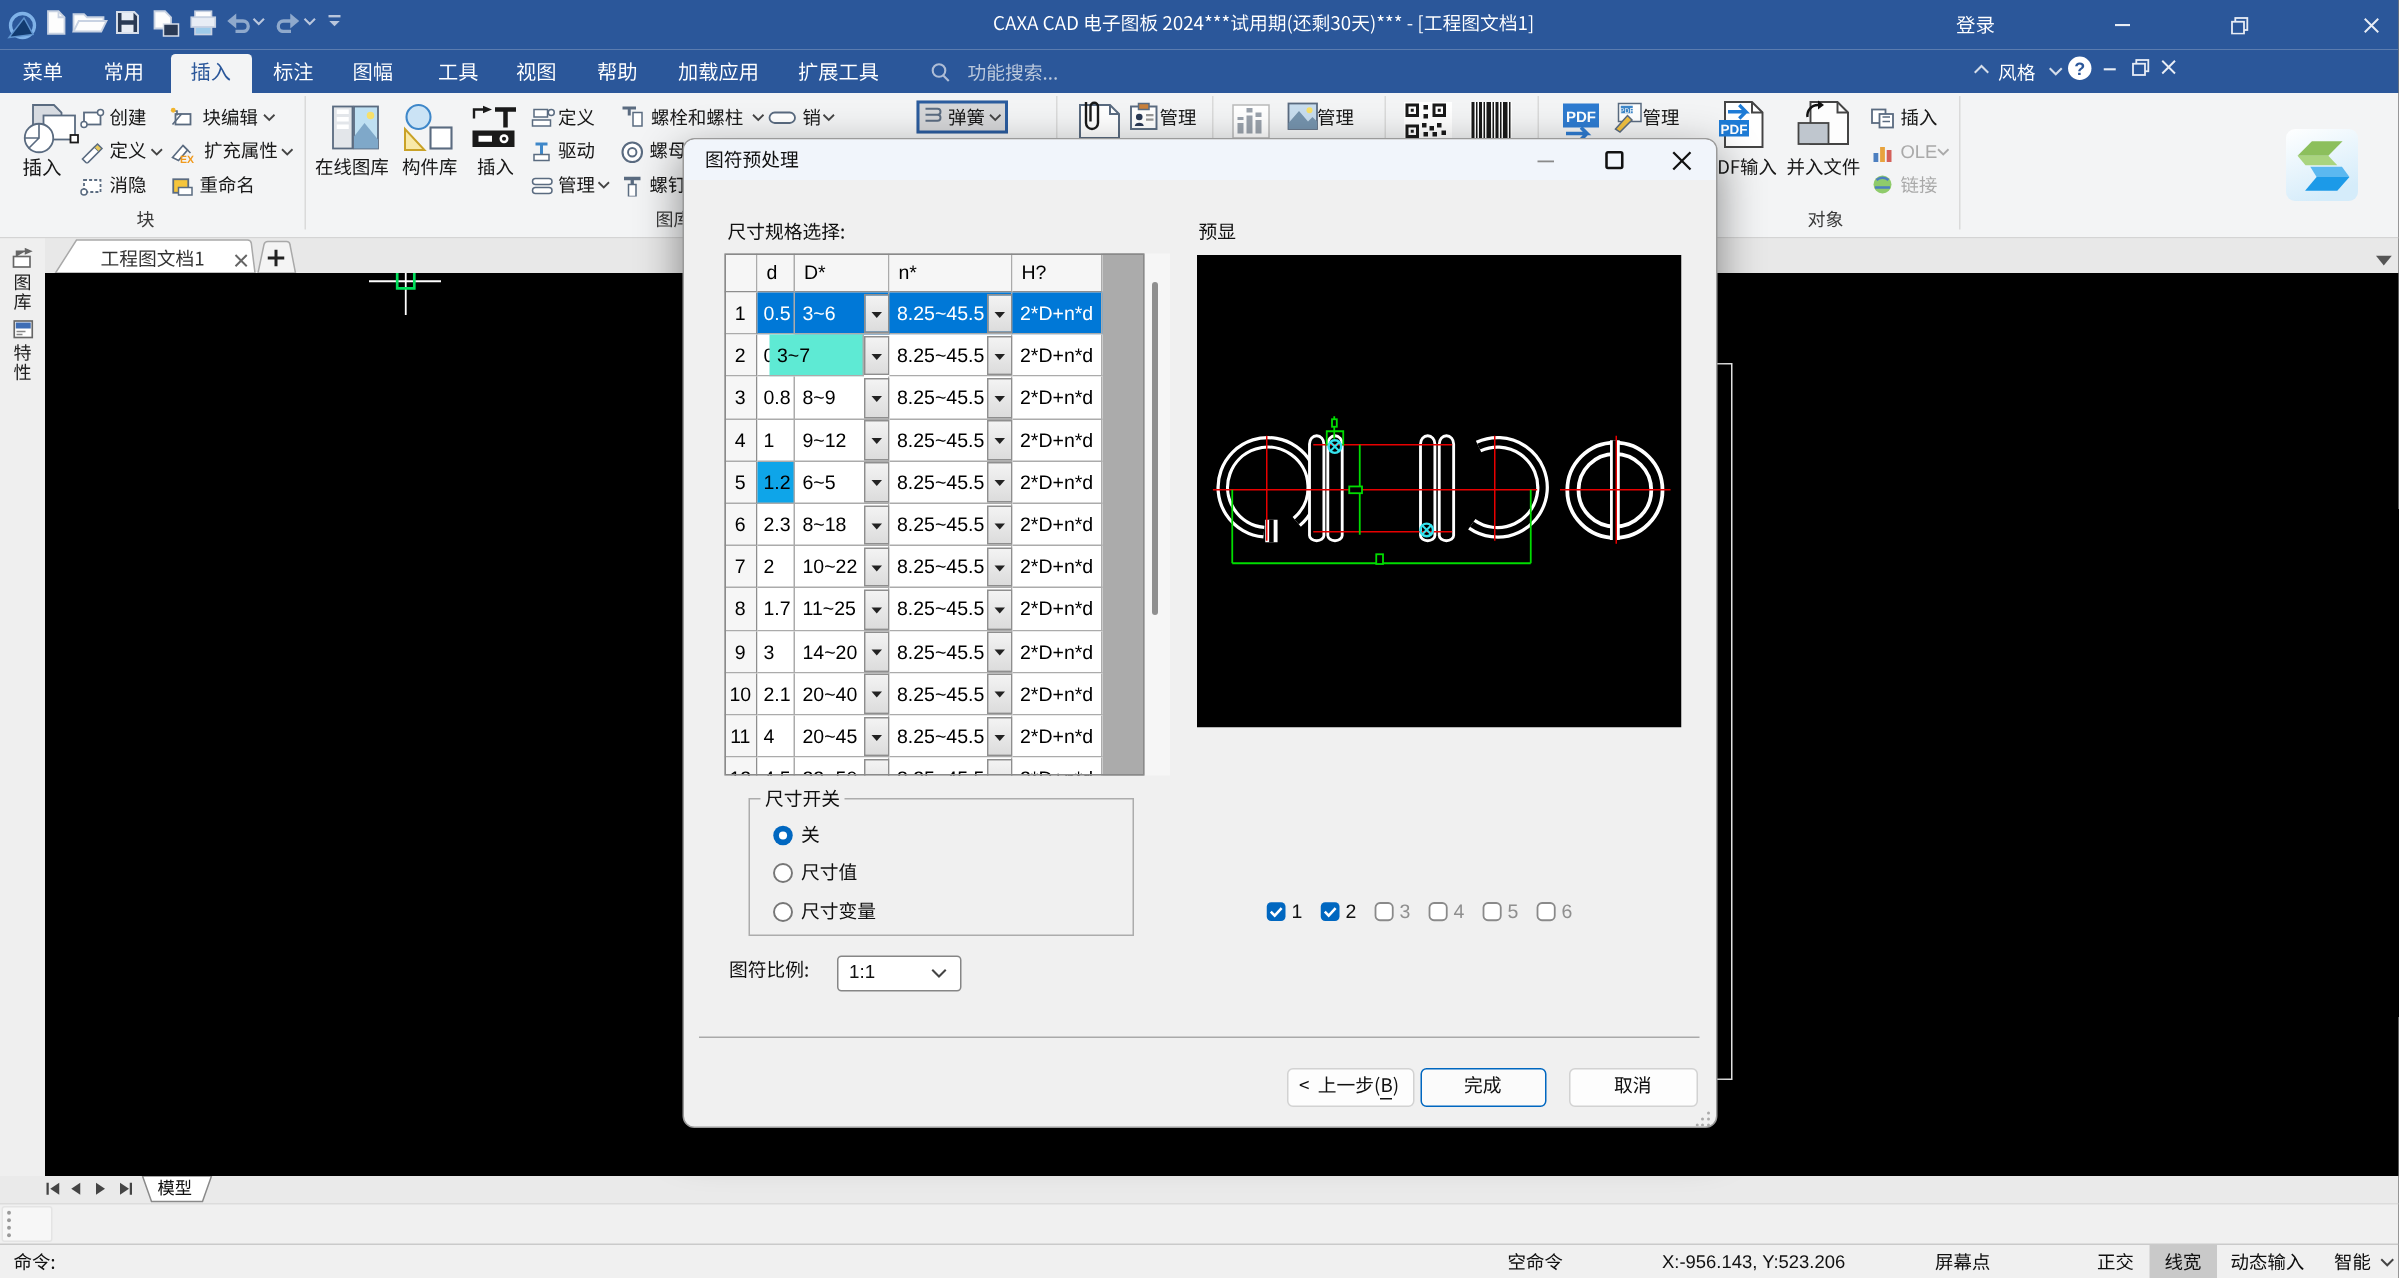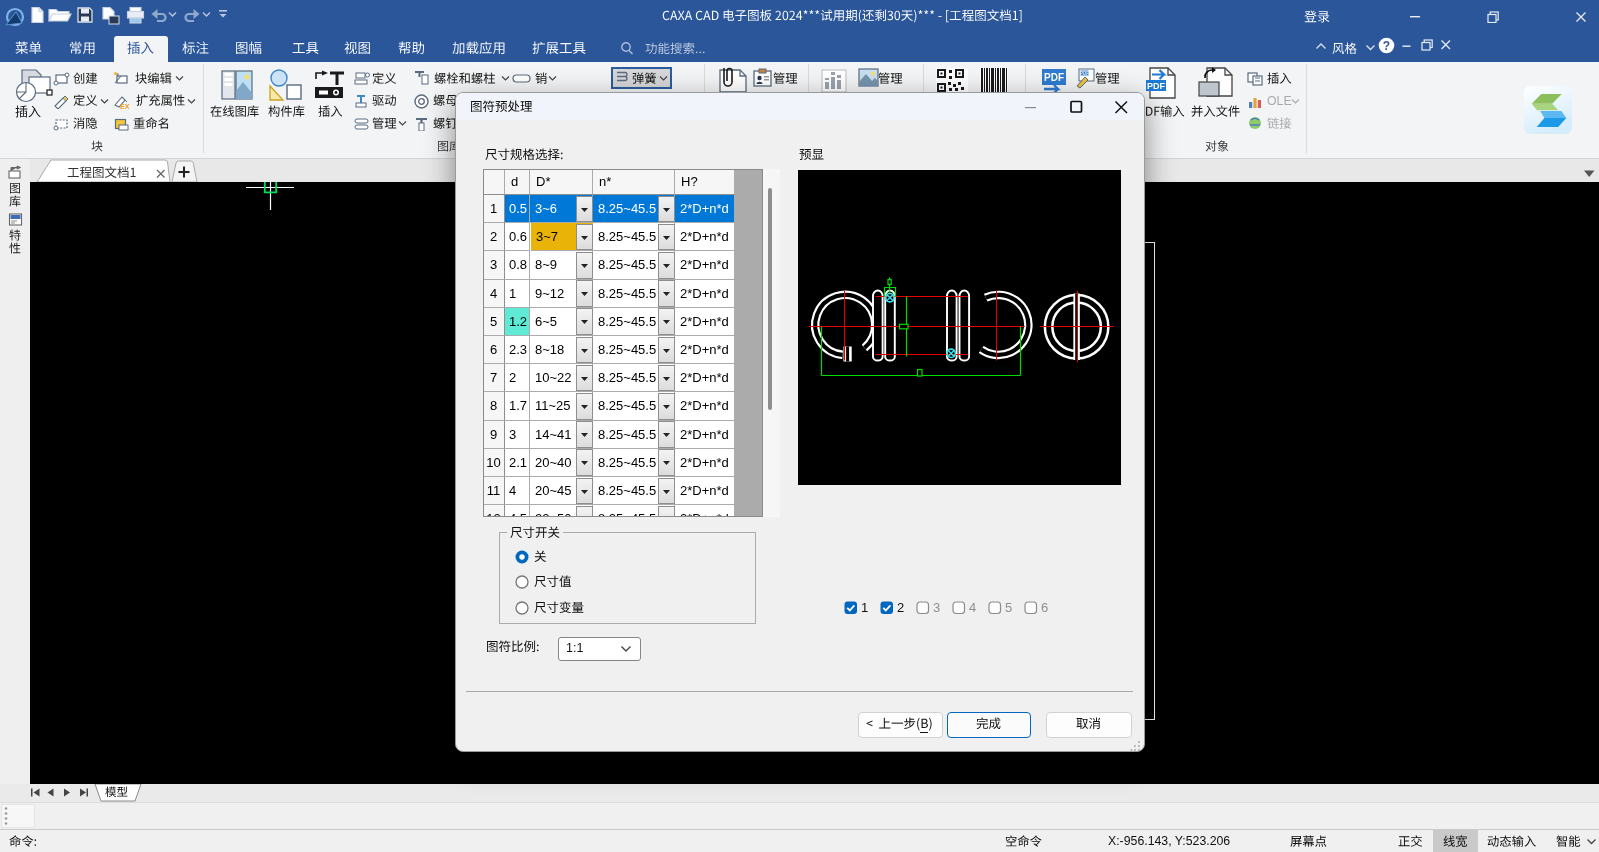--- a/index.html
+++ b/index.html
@@ -720,21 +720,21 @@
     <div style="position:absolute;left:92.5px;top:27.0px;width:17px;height:26.7px;background:linear-gradient(#F3F3F3,#DCDCDC);border:1px solid #8E8E8E"><svg width="15" height="26">
         <path d="M4 11 L7.5 15 L11 11 Z" fill="#222"></path>
       </svg></div>
     <div style="position:absolute;left:110px;top:26.5px;width:82px;height:28.2px;background:#0078D7;color:#FFFFFF;border-right:1px solid #ABABAB;border-bottom:1px solid #ABABAB;padding:6px 0 0 5px">8.25~45.5</div>
     <div style="position:absolute;left:174.5px;top:27.0px;width:17px;height:26.7px;background:linear-gradient(#F3F3F3,#DCDCDC);border:1px solid #8E8E8E"><svg width="15" height="26">
         <path d="M4 11 L7.5 15 L11 11 Z" fill="#222"></path>
       </svg></div>
     <div style="position:absolute;left:192px;top:26.5px;width:60px;height:28.2px;background:#0078D7;color:#FFFFFF;border-right:1px solid #ABABAB;border-bottom:1px solid #ABABAB;padding:6px 0 0 5px">2*D+n*d</div>
     <div style="position:absolute;left:0;top:54.7px;width:22px;height:28.2px;background:#F6F6F6;border-right:1px solid #8E8E8E;border-bottom:1px solid #ABABAB;padding:6px 0 0 0;text-align:center">2</div>
     <div style="position:absolute;left:22px;top:54.7px;width:25px;height:28.2px;background:#FFFFFF;color:#000;border-right:1px solid #ABABAB;border-bottom:1px solid #ABABAB;padding:6px 0 0 4px">0.6</div>
-    <div style="position:absolute;left:48px;top:54.7px;width:63px;height:28.2px;background:#eab308;color:#000;border-right:1px solid #ABABAB;border-bottom:1px solid #ABABAB;padding:6px 0 0 5px">3~7</div>
+    <div style="position:absolute;left:30px;top:54.7px;width:63px;height:28.2px;background:#5eead4;color:#000;border-right:1px solid #ABABAB;border-bottom:1px solid #ABABAB;padding:6px 0 0 5px">3~7</div>
     <div style="position:absolute;left:92.5px;top:55.2px;width:17px;height:26.7px;background:linear-gradient(#F3F3F3,#DCDCDC);border:1px solid #8E8E8E"><svg width="15" height="26">
         <path d="M4 11 L7.5 15 L11 11 Z" fill="#222"></path>
       </svg></div>
     <div style="position:absolute;left:110px;top:54.7px;width:82px;height:28.2px;background:#FFFFFF;color:#000;border-right:1px solid #ABABAB;border-bottom:1px solid #ABABAB;padding:6px 0 0 5px">8.25~45.5</div>
     <div style="position:absolute;left:174.5px;top:55.2px;width:17px;height:26.7px;background:linear-gradient(#F3F3F3,#DCDCDC);border:1px solid #8E8E8E"><svg width="15" height="26">
         <path d="M4 11 L7.5 15 L11 11 Z" fill="#222"></path>
       </svg></div>
     <div style="position:absolute;left:192px;top:54.7px;width:60px;height:28.2px;background:#FFFFFF;color:#000;border-right:1px solid #ABABAB;border-bottom:1px solid #ABABAB;padding:6px 0 0 5px">2*D+n*d</div>
     <div style="position:absolute;left:0;top:82.9px;width:22px;height:28.2px;background:#F6F6F6;border-right:1px solid #8E8E8E;border-bottom:1px solid #ABABAB;padding:6px 0 0 0;text-align:center">3</div>
     <div style="position:absolute;left:22px;top:82.9px;width:25px;height:28.2px;background:#FFFFFF;color:#000;border-right:1px solid #ABABAB;border-bottom:1px solid #ABABAB;padding:6px 0 0 4px">0.8</div>
@@ -752,21 +752,21 @@
     <div style="position:absolute;left:47px;top:111.10000000000001px;width:63px;height:28.2px;background:#FFFFFF;color:#000;border-right:1px solid #ABABAB;border-bottom:1px solid #ABABAB;padding:6px 0 0 5px">9~12</div>
     <div style="position:absolute;left:92.5px;top:111.60000000000001px;width:17px;height:26.7px;background:linear-gradient(#F3F3F3,#DCDCDC);border:1px solid #8E8E8E"><svg width="15" height="26">
         <path d="M4 11 L7.5 15 L11 11 Z" fill="#222"></path>
       </svg></div>
     <div style="position:absolute;left:110px;top:111.10000000000001px;width:82px;height:28.2px;background:#FFFFFF;color:#000;border-right:1px solid #ABABAB;border-bottom:1px solid #ABABAB;padding:6px 0 0 5px">8.25~45.5</div>
     <div style="position:absolute;left:174.5px;top:111.60000000000001px;width:17px;height:26.7px;background:linear-gradient(#F3F3F3,#DCDCDC);border:1px solid #8E8E8E"><svg width="15" height="26">
         <path d="M4 11 L7.5 15 L11 11 Z" fill="#222"></path>
       </svg></div>
     <div style="position:absolute;left:192px;top:111.10000000000001px;width:60px;height:28.2px;background:#FFFFFF;color:#000;border-right:1px solid #ABABAB;border-bottom:1px solid #ABABAB;padding:6px 0 0 5px">2*D+n*d</div>
     <div style="position:absolute;left:0;top:139.3px;width:22px;height:28.2px;background:#F6F6F6;border-right:1px solid #8E8E8E;border-bottom:1px solid #ABABAB;padding:6px 0 0 0;text-align:center">5</div>
-    <div style="position:absolute;left:22px;top:139.3px;width:25px;height:28.2px;background:#5eead4;color:#000;border-right:1px solid #ABABAB;border-bottom:1px solid #ABABAB;padding:6px 0 16px 4px">1.2</div>
+    <div style="position:absolute;left:22px;top:139.3px;width:25px;height:28.2px;background:#0ea5e9;color:#000;border-right:1px solid #ABABAB;border-bottom:1px solid #ABABAB;padding:6px 0 16px 4px">1.2</div>
     <div style="position:absolute;left:47px;top:139.3px;width:63px;height:28.2px;background:#FFFFFF;color:#000;border-right:1px solid #ABABAB;border-bottom:1px solid #ABABAB;padding:6px 0 0 5px">6~5</div>
     <div style="position:absolute;left:92.5px;top:139.8px;width:17px;height:26.7px;background:linear-gradient(#F3F3F3,#DCDCDC);border:1px solid #8E8E8E"><svg width="15" height="26">
         <path d="M4 11 L7.5 15 L11 11 Z" fill="#222"></path>
       </svg></div>
     <div style="position:absolute;left:110px;top:139.3px;width:82px;height:28.2px;background:#FFFFFF;color:#000;border-right:1px solid #ABABAB;border-bottom:1px solid #ABABAB;padding:6px 0 0 5px">8.25~45.5</div>
     <div style="position:absolute;left:174.5px;top:139.8px;width:17px;height:26.7px;background:linear-gradient(#F3F3F3,#DCDCDC);border:1px solid #8E8E8E"><svg width="15" height="26">
         <path d="M4 11 L7.5 15 L11 11 Z" fill="#222"></path>
       </svg></div>
     <div style="position:absolute;left:192px;top:139.3px;width:60px;height:28.2px;background:#FFFFFF;color:#000;border-right:1px solid #ABABAB;border-bottom:1px solid #ABABAB;padding:6px 0 0 5px">2*D+n*d</div>
     <div style="position:absolute;left:0;top:167.5px;width:22px;height:28.2px;background:#F6F6F6;border-right:1px solid #8E8E8E;border-bottom:1px solid #ABABAB;padding:6px 0 0 0;text-align:center">6</div>
@@ -797,21 +797,21 @@
     <div style="position:absolute;left:92.5px;top:224.39999999999998px;width:17px;height:26.7px;background:linear-gradient(#F3F3F3,#DCDCDC);border:1px solid #8E8E8E"><svg width="15" height="26">
         <path d="M4 11 L7.5 15 L11 11 Z" fill="#222"></path>
       </svg></div>
     <div style="position:absolute;left:110px;top:223.89999999999998px;width:82px;height:28.2px;background:#FFFFFF;color:#000;border-right:1px solid #ABABAB;border-bottom:1px solid #ABABAB;padding:6px 0 0 5px">8.25~45.5</div>
     <div style="position:absolute;left:174.5px;top:224.39999999999998px;width:17px;height:26.7px;background:linear-gradient(#F3F3F3,#DCDCDC);border:1px solid #8E8E8E"><svg width="15" height="26">
         <path d="M4 11 L7.5 15 L11 11 Z" fill="#222"></path>
       </svg></div>
     <div style="position:absolute;left:192px;top:223.89999999999998px;width:60px;height:28.2px;background:#FFFFFF;color:#000;border-right:1px solid #ABABAB;border-bottom:1px solid #ABABAB;padding:6px 0 0 5px">2*D+n*d</div>
     <div style="position:absolute;left:0;top:252.09999999999997px;width:22px;height:28.2px;background:#F6F6F6;border-right:1px solid #8E8E8E;border-bottom:1px solid #ABABAB;padding:6px 0 0 0;text-align:center">9</div>
     <div style="position:absolute;left:22px;top:252.09999999999997px;width:25px;height:28.2px;background:#FFFFFF;color:#000;border-right:1px solid #ABABAB;border-bottom:1px solid #ABABAB;padding:6px 0 0 4px">3</div>
-    <div style="position:absolute;left:47px;top:252.09999999999997px;width:63px;height:28.2px;background:#FFFFFF;color:#000;border-right:1px solid #ABABAB;border-bottom:1px solid #ABABAB;padding:6px 0 0 5px">14~41</div>
+    <div style="position:absolute;left:47px;top:252.09999999999997px;width:63px;height:28.2px;background:#FFFFFF;color:#000;border-right:1px solid #ABABAB;border-bottom:1px solid #ABABAB;padding:6px 0 0 5px">14~20</div>
     <div style="position:absolute;left:92.5px;top:252.59999999999997px;width:17px;height:26.7px;background:linear-gradient(#F3F3F3,#DCDCDC);border:1px solid #8E8E8E"><svg width="15" height="26">
         <path d="M4 11 L7.5 15 L11 11 Z" fill="#222"></path>
       </svg></div>
     <div style="position:absolute;left:110px;top:252.09999999999997px;width:82px;height:28.2px;background:#FFFFFF;color:#000;border-right:1px solid #ABABAB;border-bottom:1px solid #ABABAB;padding:6px 0 0 5px">8.25~45.5</div>
     <div style="position:absolute;left:174.5px;top:252.59999999999997px;width:17px;height:26.7px;background:linear-gradient(#F3F3F3,#DCDCDC);border:1px solid #8E8E8E"><svg width="15" height="26">
         <path d="M4 11 L7.5 15 L11 11 Z" fill="#222"></path>
       </svg></div>
     <div style="position:absolute;left:192px;top:252.09999999999997px;width:60px;height:28.2px;background:#FFFFFF;color:#000;border-right:1px solid #ABABAB;border-bottom:1px solid #ABABAB;padding:6px 0 0 5px">2*D+n*d</div>
     <div style="position:absolute;left:0;top:280.29999999999995px;width:22px;height:28.2px;background:#F6F6F6;border-right:1px solid #8E8E8E;border-bottom:1px solid #ABABAB;padding:6px 0 0 0;text-align:center">10</div>
     <div style="position:absolute;left:22px;top:280.29999999999995px;width:25px;height:28.2px;background:#FFFFFF;color:#000;border-right:1px solid #ABABAB;border-bottom:1px solid #ABABAB;padding:6px 0 0 4px">2.1</div>

